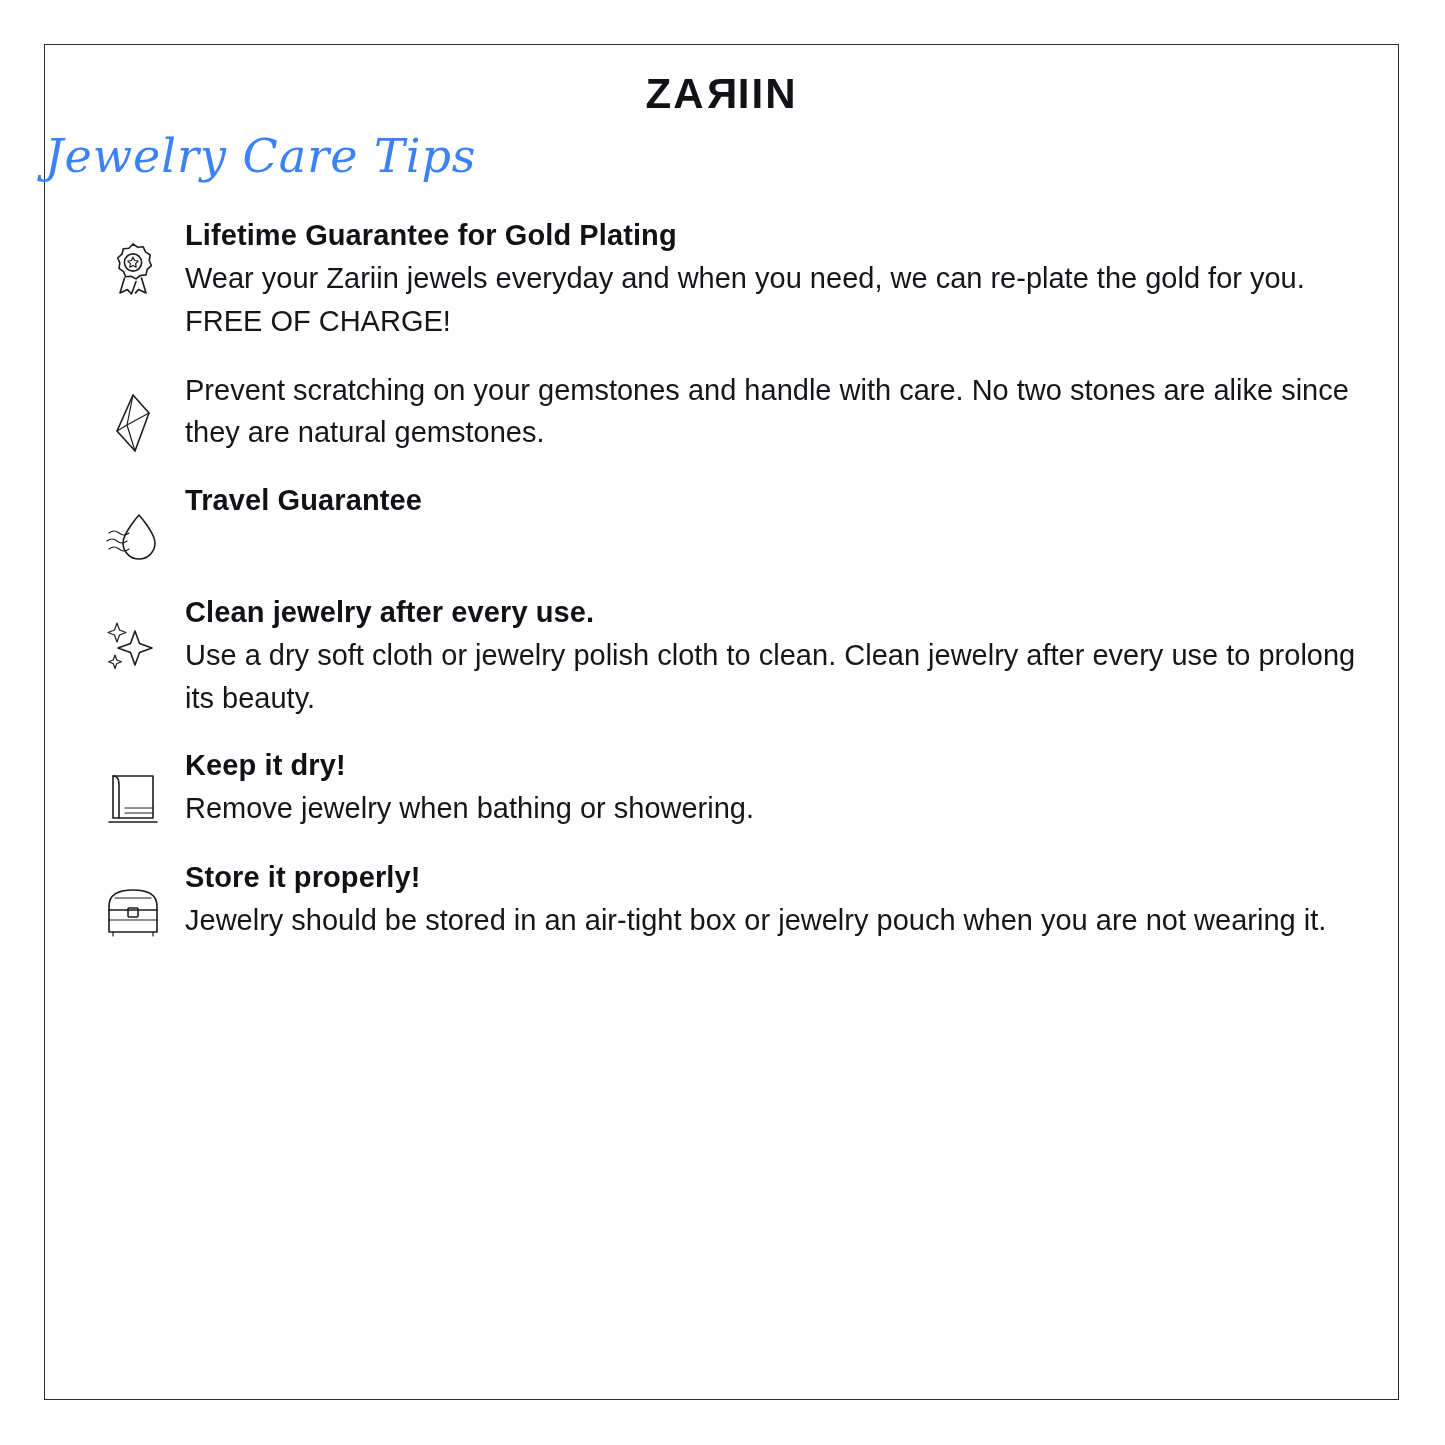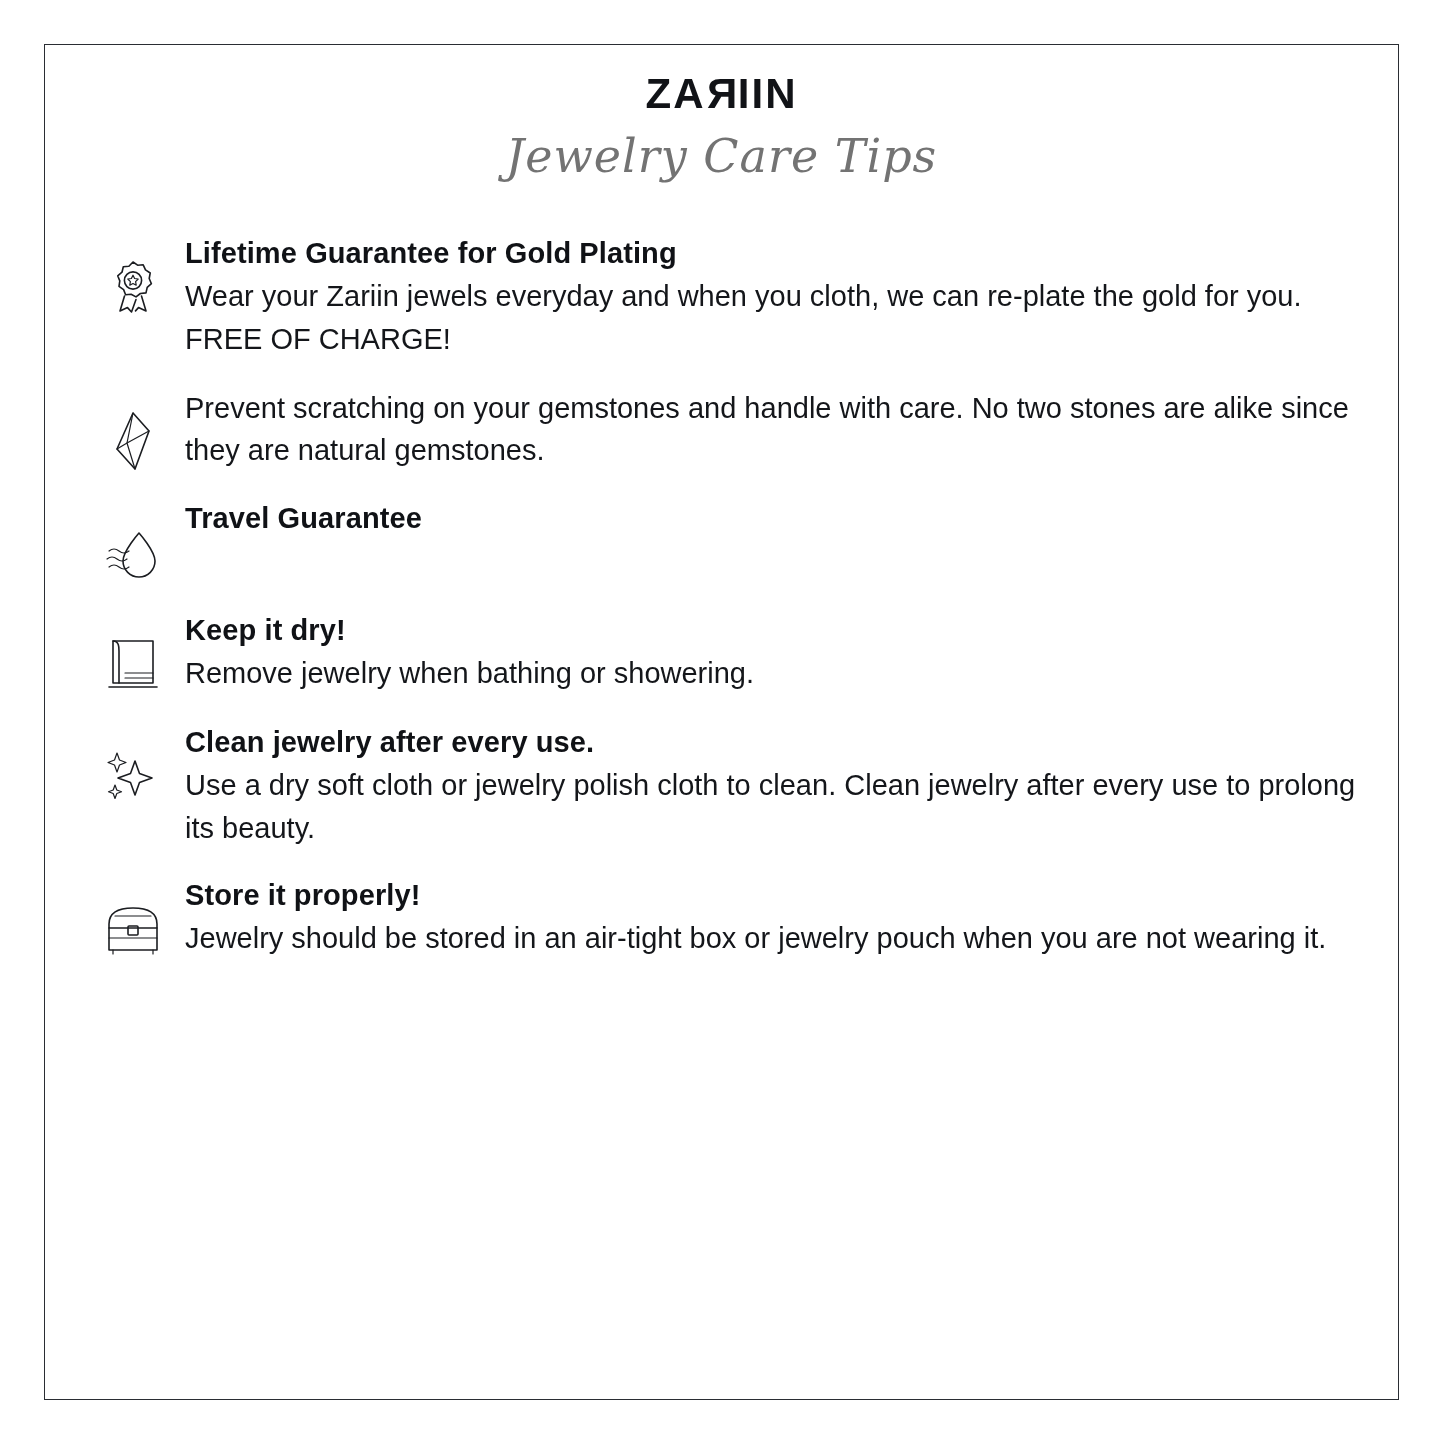--- a/index.html
+++ b/index.html
@@ -32,31 +32,30 @@
     font-size: 42px;
     letter-spacing: 2px;
     color: #111317;
     line-height: 1;
   }
   .brand .flip {
     display: inline-block;
     transform: scaleX(-1);
   }
   .subtitle {
-    text-align: center;
     margin-top: 16px;
     font-family: "DejaVu Serif", serif;
     font-style: italic;
     font-size: 46px;
-    color: #737373;
+    color: #3b82f6;
     letter-spacing: 1px;
     line-height: 1.1;
   }
   .tips {
-    margin-top: 52px;
+    margin-top: 34px;
     padding: 0 0 0 0;
   }
   .tip {
     display: flex;
     align-items: flex-start;
     padding: 0 40px 0 38px;
     margin-bottom: 26px;
   }
   .tip .icon-wrap {
     width: 100px;
@@ -119,21 +118,21 @@
         <svg width="64" height="64" viewBox="0 0 64 64">
           <path class="ln" d="M32 6 l4.6 3.2 5.6 -0.4 2.3 5.1 4.7 3.1 -1 5.5 2.2 5.2 -4.2 3.7 -1.2 5.5 -5.6 0.6 -4.4 3.4 -4.9 -2.7 -5.5 0.6 -2 -5.2 -4.6 -3.2 0.8 -5.5 -2.1 -5.1 4.3 -3.6 1.3 -5.5 5.6 -0.5z"></path>
           <circle class="ln" cx="32" cy="24.5" r="8.6"></circle>
           <path class="ln-thin" d="M32 19.2 l1.6 3.3 3.6 0.5 -2.6 2.6 0.6 3.6 -3.2 -1.7 -3.2 1.7 0.6 -3.6 -2.6 -2.6 3.6 -0.5z"></path>
           <path class="ln" d="M23.5 40 l-4.5 15 7.5 -3.4 4 4.4 4.5 -12.5"></path>
           <path class="ln" d="M40.5 40 l4.5 15 -7.5 -3.4 -3 3.3"></path>
         </svg>
       </div>
       <div class="body">
         <h3>Lifetime Guarantee for Gold Plating</h3>
-        <p>Wear your Zariin jewels everyday and when you cloth, we can re-plate the gold for you. FREE OF CHARGE!</p>
+        <p>Wear your Zariin jewels everyday and when you need, we can re-plate the gold for you. FREE OF CHARGE!</p>
       </div>
     </div>
 
     <div class="tip">
       <div class="icon-wrap">
         <svg width="64" height="64" viewBox="0 0 64 64">
           <path class="ln" d="M32 4 L48 22 L34 60 L16 40 Z"></path>
           <path class="ln-thin" d="M32 4 L26 34 L34 60"></path>
           <path class="ln-thin" d="M48 22 L26 34 L16 40"></path>
         </svg>
@@ -150,48 +149,48 @@
           <path class="ln-thin" d="M8 30 q5 -4 10 0 t10 0"></path>
           <path class="ln-thin" d="M6 38 q5 -4 10 0 t10 0"></path>
           <path class="ln-thin" d="M8 46 q5 -4 10 0 t10 0"></path>
         </svg>
       </div>
       <div class="body">
         <h3>Travel Guarantee</h3>
       </div>
     </div>
 
+
+    <div class="tip">
+      <div class="icon-wrap">
+        <svg width="64" height="64" viewBox="0 0 64 64">
+          <path class="ln" d="M34 16 L38.5 28.5 L51 33 L38.5 37.5 L34 50 L29.5 37.5 L17 33 L29.5 28.5 Z"></path>
+          <path class="ln-thin" d="M16 8 L18.5 15 L25 17.5 L18.5 20 L16 27 L13.5 20 L7 17.5 L13.5 15 Z"></path>
+          <path class="ln-thin" d="M14 40 L15.8 45 L20.5 46.8 L15.8 48.5 L14 53.5 L12.2 48.5 L7.5 46.8 L12.2 45 Z"></path>
+        </svg>
+      </div>
+      <div class="body">
+        <h3>Clean jewelry after every use.</h3>
+        <p>Use a dry soft cloth or jewelry polish cloth to clean. Clean jewelry after every use to prolong its beauty.</p>
+      </div>
+    </div>
 
     <div class="tip">
       <div class="icon-wrap">
         <svg width="64" height="64" viewBox="0 0 64 64">
           <path class="ln" d="M12 8 L52 8 L52 50 L12 50 Z"></path>
           <path class="ln" d="M12 8 C18 8 18 14 18 18 L18 50"></path>
           <path class="ln-thin" d="M24 40 L52 40"></path>
           <path class="ln-thin" d="M24 45 L52 45"></path>
           <path class="ln" d="M8 54 L56 54"></path>
         </svg>
       </div>
       <div class="body">
         <h3>Keep it dry!</h3>
         <p>Remove jewelry when bathing or showering.</p>
-      </div>
-    </div>
-
-    <div class="tip">
-      <div class="icon-wrap">
-        <svg width="64" height="64" viewBox="0 0 64 64">
-          <path class="ln" d="M34 16 L38.5 28.5 L51 33 L38.5 37.5 L34 50 L29.5 37.5 L17 33 L29.5 28.5 Z"></path>
-          <path class="ln-thin" d="M16 8 L18.5 15 L25 17.5 L18.5 20 L16 27 L13.5 20 L7 17.5 L13.5 15 Z"></path>
-          <path class="ln-thin" d="M14 40 L15.8 45 L20.5 46.8 L15.8 48.5 L14 53.5 L12.2 48.5 L7.5 46.8 L12.2 45 Z"></path>
-        </svg>
-      </div>
-      <div class="body">
-        <h3>Clean jewelry after every use.</h3>
-        <p>Use a dry soft cloth or jewelry polish cloth to clean. Clean jewelry after every use to prolong its beauty.</p>
       </div>
     </div>
 
     <div class="tip">
       <div class="icon-wrap">
         <svg width="64" height="64" viewBox="0 0 64 64">
           <path class="ln" d="M8 26 C8 16 16 10 32 10 C48 10 56 16 56 26 L56 30 L8 30 Z"></path>
           <path class="ln" d="M8 30 L8 52 L56 52 L56 30"></path>
           <rect class="ln" x="27" y="28" width="10" height="9" rx="1"></rect>
           <path class="ln-thin" d="M8 40 L56 40"></path>

